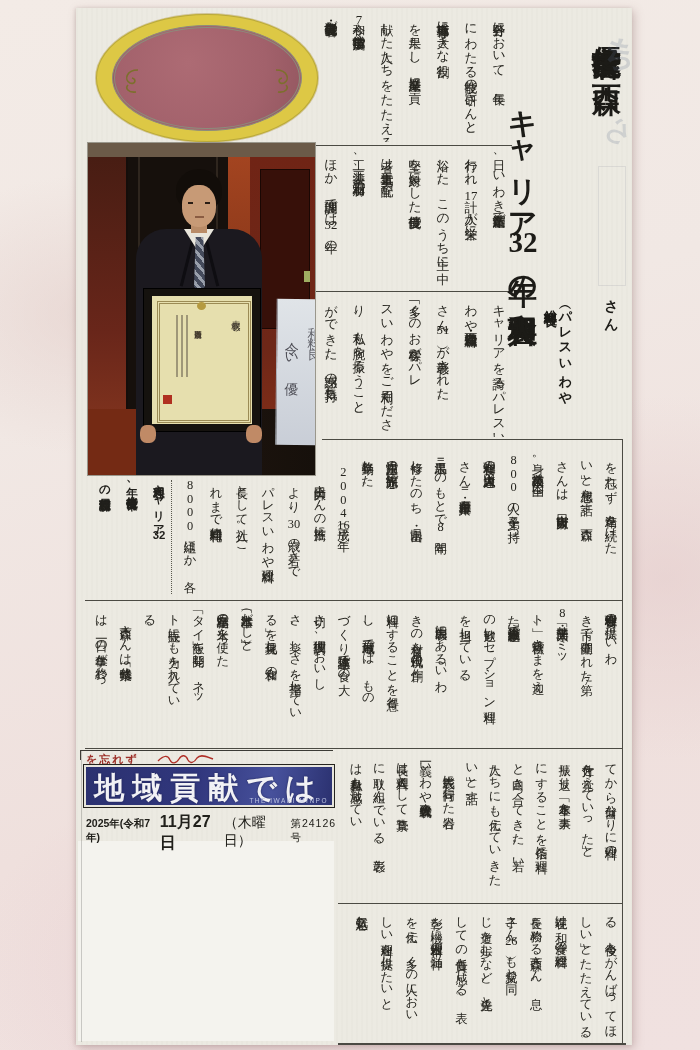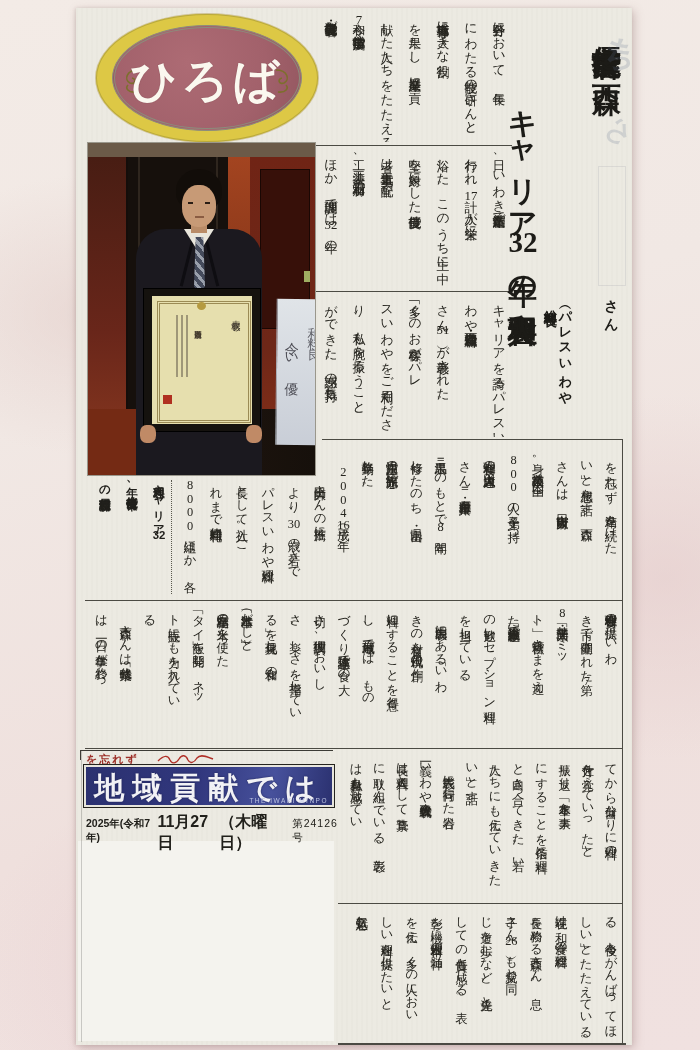--- a/index.html
+++ b/index.html
@@ -90,21 +90,21 @@
   #masthead .bracket{position:absolute;left:2px;top:1px;width:252px;height:9px;border-left:1.5px solid #3c3b35;border-top:1.5px solid #3c3b35}
   #masthead .tagline{position:absolute;left:8px;top:3px;font-family:"Liberation Sans","DejaVu Sans",sans-serif;font-weight:700;font-size:11px;color:var(--tagline-red);letter-spacing:2px}
   #masthead .swirl{position:absolute;left:78px;top:4px}
   #masthead .box{position:absolute;left:5px;top:15px;width:252px;height:44px;border:1.5px solid #24231e;background:#e7e5dd;padding:2px;box-sizing:border-box}
   #masthead .banner{position:relative;width:100%;height:100%;background:linear-gradient(100deg,#2b3170,var(--minpo-blue) 45%,#47519c 75%,#2b3170);overflow:hidden}
   #masthead .mp-title{position:absolute;left:0;right:0;top:1px;text-align:center;color:#f1f1f5;font-family:"DejaVu Sans","Liberation Sans",sans-serif;font-weight:700;font-size:30px;letter-spacing:8px;text-shadow:0 0 2px #1c2050}
   #masthead .mp-sub{position:absolute;right:4px;bottom:1px;color:#bcc3e2;font-family:"Liberation Sans","DejaVu Sans",sans-serif;font-size:6.5px;letter-spacing:1.5px}
   #masthead .dateline{position:absolute;left:8px;top:63px;display:flex;align-items:baseline;gap:6px;color:#21201b;font-family:"Liberation Sans","DejaVu Sans",sans-serif}
   #masthead .d-era{font-size:10.5px;font-weight:700}
   #masthead .d-main{font-size:16px;font-weight:700}
-  #masthead .d-day{font-size:16px;font-weight:700}
+  #masthead .d-day{font-size:14px;font-weight:400}
   #masthead .d-issue{font-size:10.5px;letter-spacing:1px}
   
   .ghost{position:absolute;color:rgba(95,110,140,.20);font-size:34px;transform:scaleX(-1);font-weight:700}
   .ghostbox{position:absolute;border:1px solid rgba(110,110,135,.14)}
   .blank-patch{position:absolute;left:2px;top:833px;width:256px;height:200px;background:#f4f3ee}
   .ledge{position:absolute;left:5px;top:742px;width:1px;height:292px;background:rgba(100,100,95,.3)}
 </style>
 </head>
 <body>
 
@@ -112,21 +112,20 @@
 
   <div id="hiroba">
     <div class="ring"></div>
     <div class="field"></div>
     <svg class="curl" style="left:24px" viewBox="0 0 22 30">
         <path d="M18 4 C6 4 4 14 10 17 C15 19 17 13 12 12 M16 26 C8 27 5 22 8 19" stroke="#7d6f2c" stroke-width="1.6" fill="none"></path>
       </svg>
     <svg class="curl" style="right:24px" viewBox="0 0 22 30">
         <path d="M4 4 C16 4 18 14 12 17 C7 19 5 13 10 12 M6 26 C14 27 17 22 14 19" stroke="#7d6f2c" stroke-width="1.6" fill="none"></path>
       </svg>
-    <div class="title">ひろば</div>
   </div>
 
   <div class="vband lead" style="left:240px;top:6px;width:196px;height:128px">
       <div>各分野において、長年</div>
       <div>にわたる技能の研さんと</div>
       <div>指導者育成に大きな役割</div>
       <div>を果たし、産業発展に貢</div>
       <div>献した人たちをたたえる</div>
       <div>令和7年度市技能功労</div>
       <div>者・優良技能者表彰が<span class="tcy">18</span></div>

